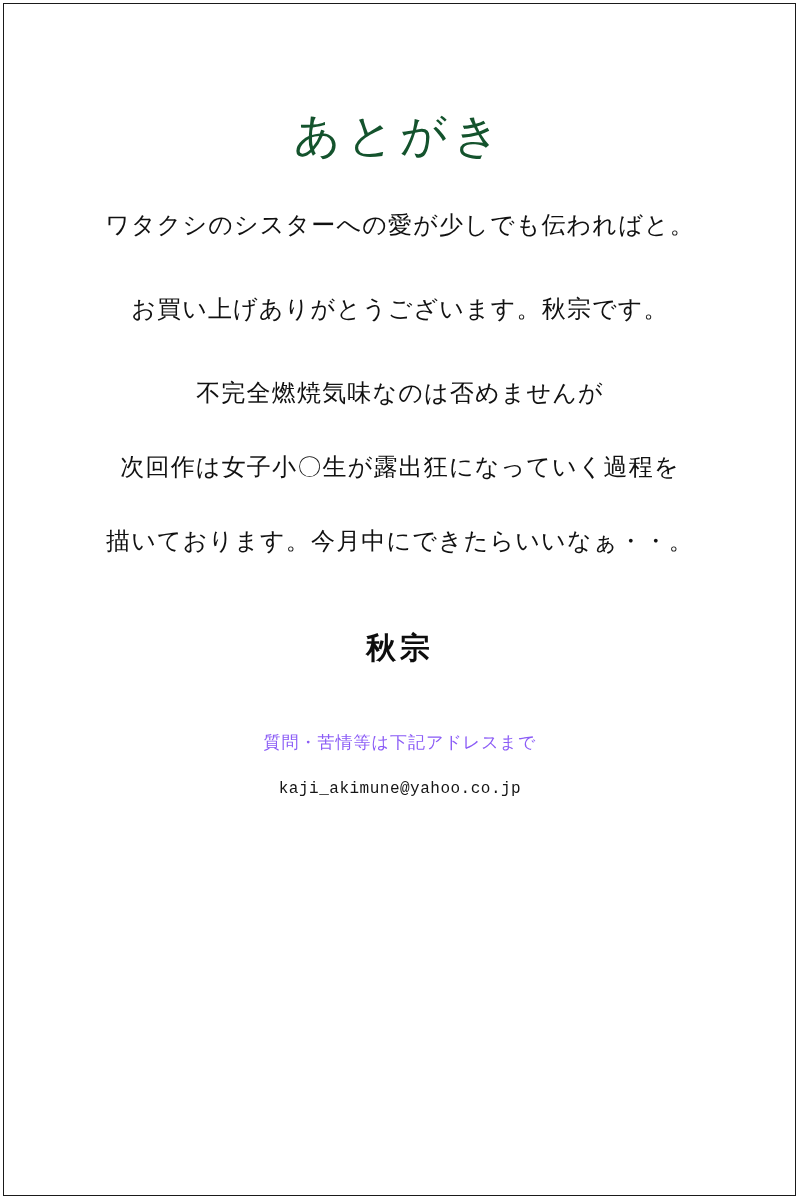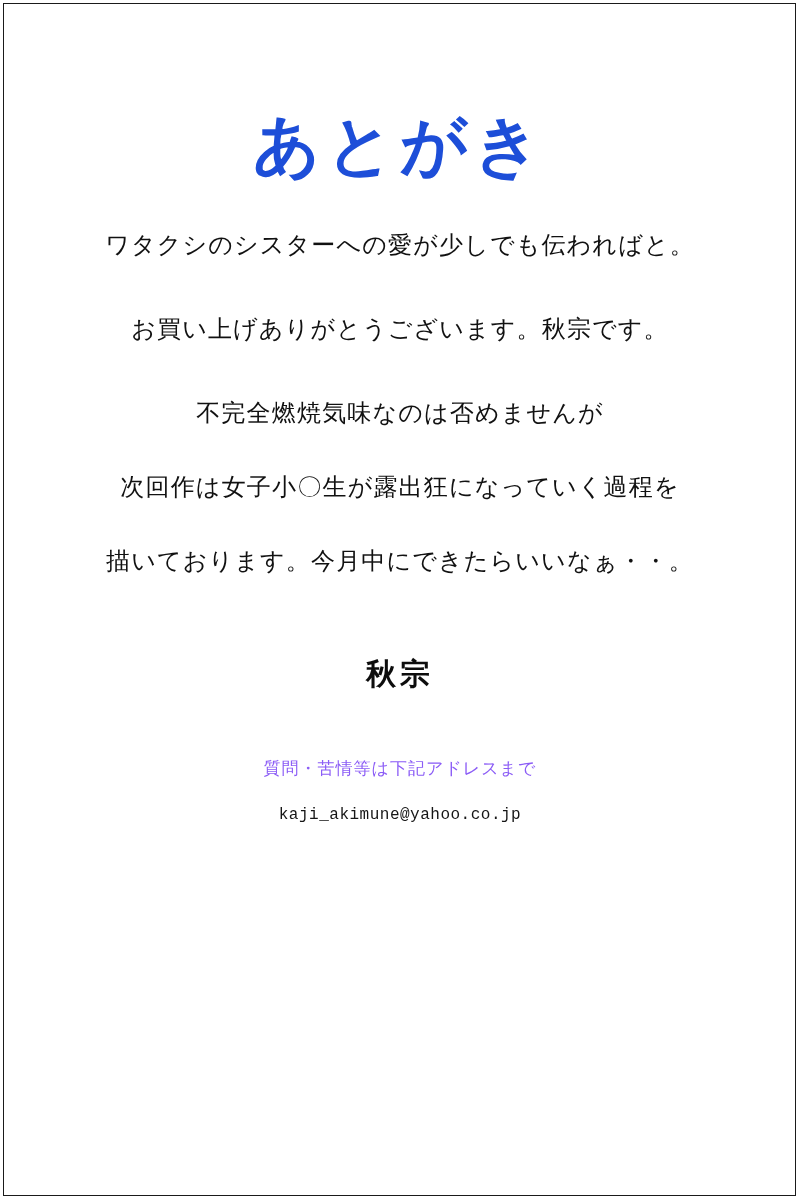--- a/index.html
+++ b/index.html
@@ -43,25 +43,25 @@
     top: 0;
     width: 800px;
     height: 1200px;
     display: flex;
     flex-direction: column;
     align-items: center;
   }
 
   .title {
     margin-top: 112px;
-    font-size: 66px;
+    font-size: 46px;
     line-height: 1;
     letter-spacing: 6px;
-    font-weight: 700;
-    color: #1d4ed8;
+    font-weight: 400;
+    color: #14532d;
     text-align: center;
   }
 
   .body-block {
     margin-top: 52px;
     width: 720px;
     text-align: center;
   }
 
   .para {
@@ -76,21 +76,21 @@
 
   .para.tight {
     margin-bottom: 50px;
   }
 
   .para.pair {
     margin-bottom: 44px;
   }
 
   .signature {
-    margin-top: 28px;
+    margin-top: 22px;
     font-size: 30px;
     letter-spacing: 4px;
     font-weight: 600;
     color: #0d0d0d;
     text-align: center;
   }
 
   .footer {
     margin-top: 62px;
     text-align: center;

